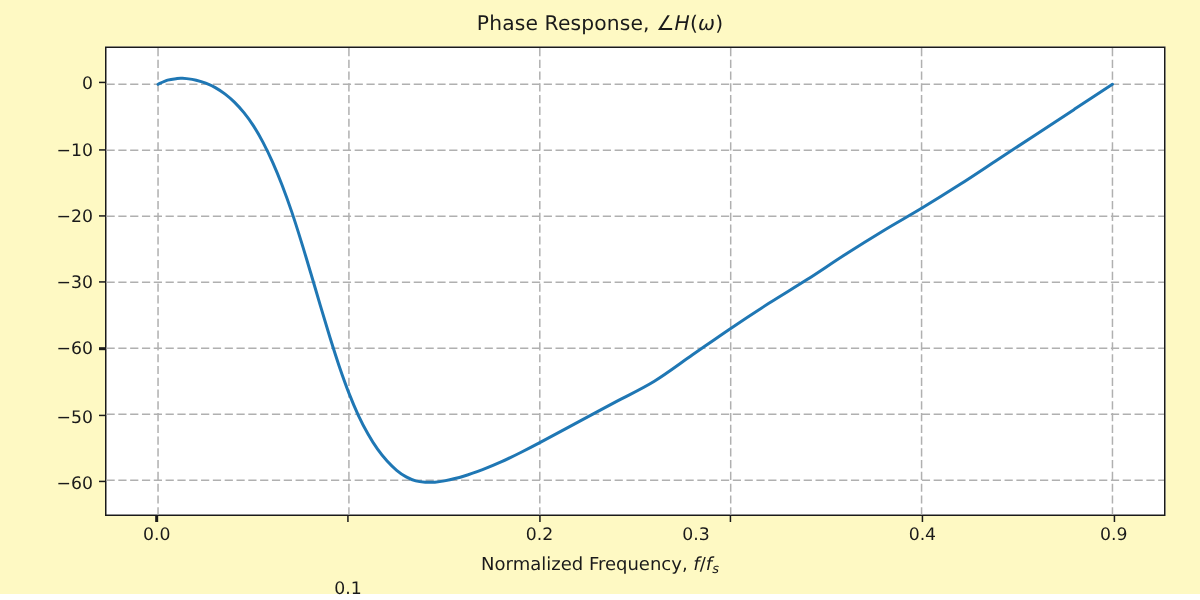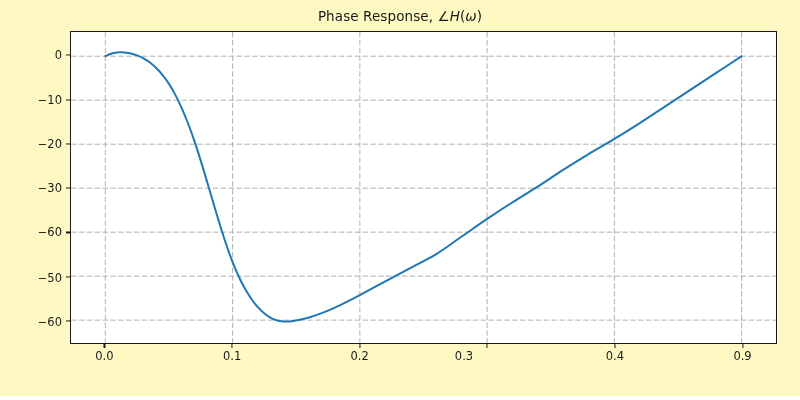--- a/index.html
+++ b/index.html
@@ -50,33 +50,36 @@
 </style>
 </head>
 <body>
 
 <div id="figure">
 
   <div id="chart-title">
     Phase Response, ∠<span class="mi">H</span>(<span class="mi">ω</span>)
   </div>
 
+  <div id="xlabel">
+    Normalized Frequency, <span class="mi">f</span>/<span class="mi">f</span><span class="sub">s</span>
+  </div>
 
   <div id="y-ticklabels">
       <span style="top: 55.3494px;">0</span>
       <span style="top: 99.6209px; text-align: center;">−10</span>
       <span style="top: 143.893px;">−20</span>
       <span style="top: 188.164px;">−30</span>
       <span style="top: 232.436px;">−60</span>
       <span style="top: 278px;">−50</span>
       <span style="top: 322px; margin-left: 35px;">−60</span>
     </div>
   <div id="x-ticklabels">
       <span style="left: 104.457px;">0.0</span>
-      <span style="left: 232.074px;">0.1</span>
+      <span style="left: 232.074px; margin-top: 36px;">0.1</span>
       <span style="left: 359.691px;">0.2</span>
       <span style="left: 464px;">0.3</span>
       <span style="left: 614.926px;">0.4</span>
       <span style="left: 742.543px;">0.9</span>
     </div>
 
   <div id="plot-area">
     <svg id="grid-layer" viewBox="0 0 707 313" preserveAspectRatio="none">
         <line x1="34.45667870036101" y1="0" x2="34.45667870036101" y2="313" stroke="#b0b0b0" stroke-width="1" stroke-dasharray="5.5,2.4"></line>
         <line x1="162.0740072202166" y1="0" x2="162.0740072202166" y2="313" stroke="#b0b0b0" stroke-width="1" stroke-dasharray="5.5,2.4"></line>

